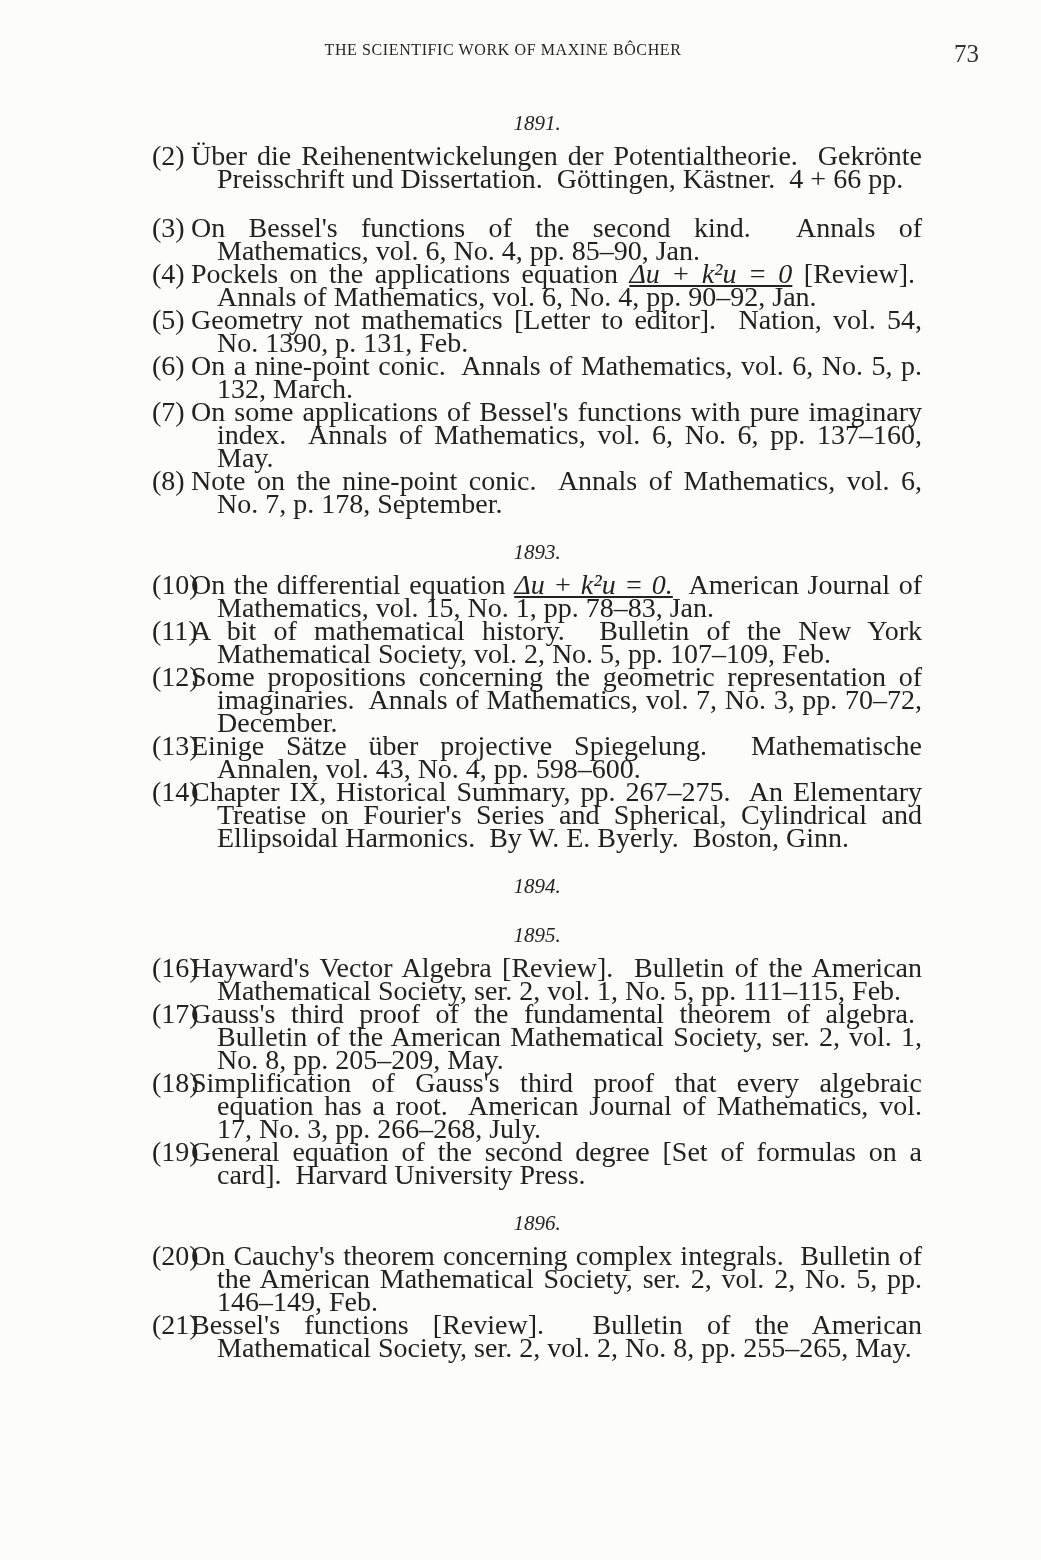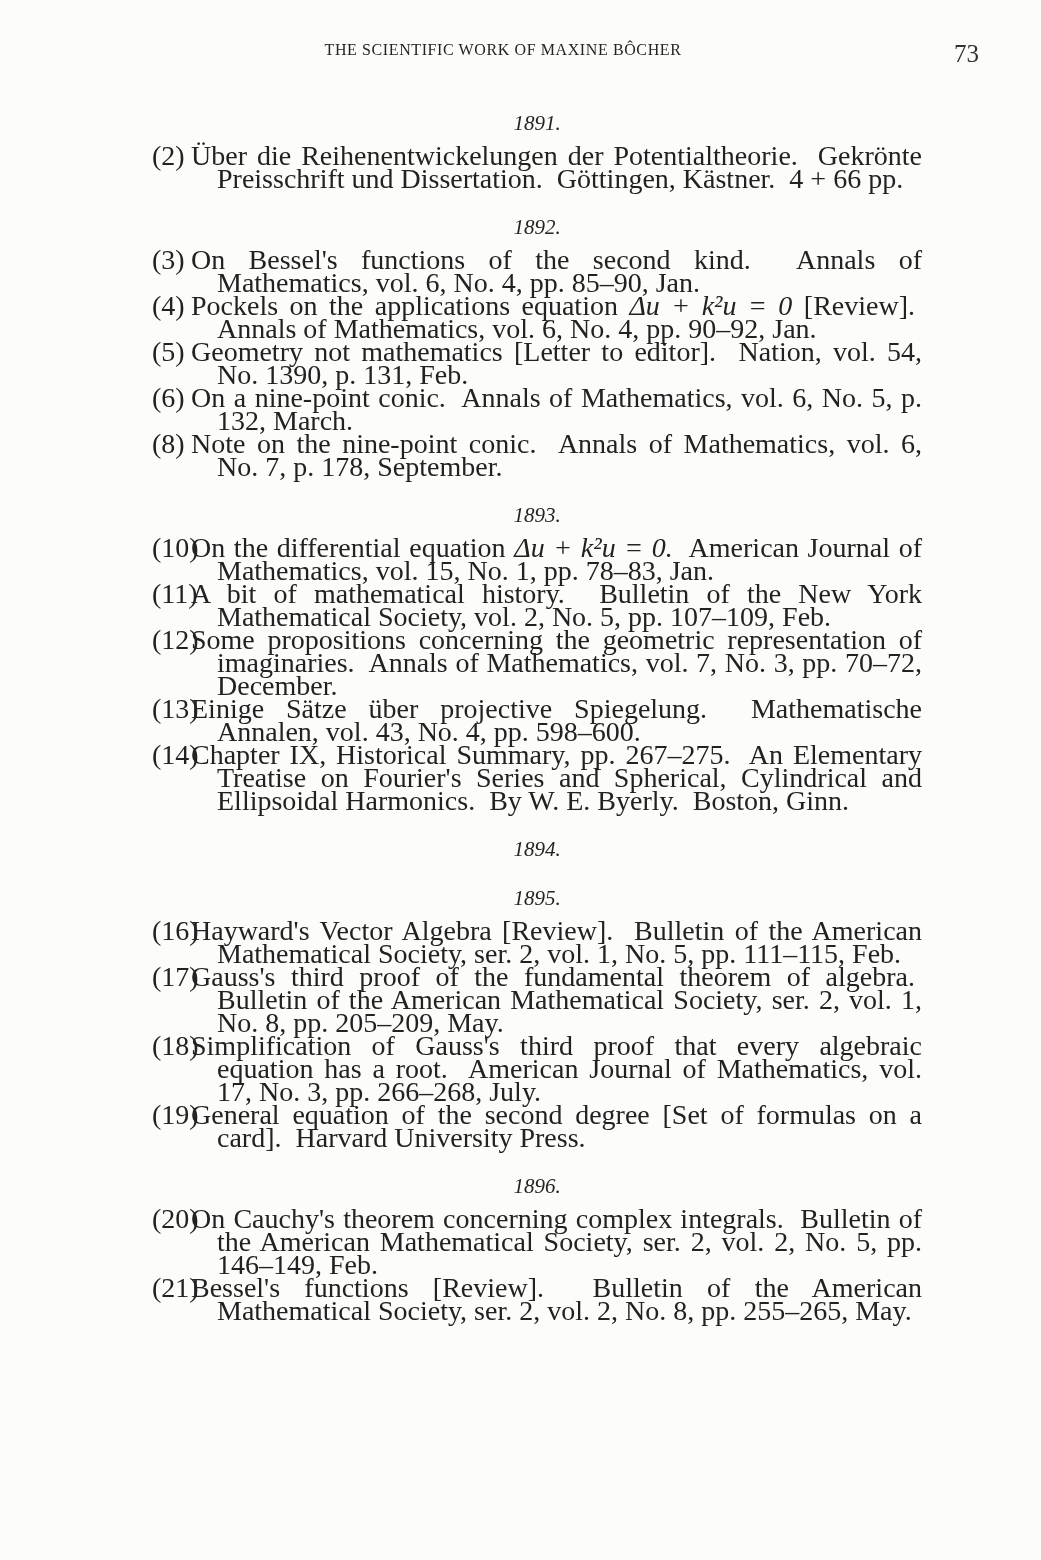--- a/index.html
+++ b/index.html
@@ -37,41 +37,41 @@
     font-size:28px; line-height:23px;
     text-align:justify;
     padding-left:65px; text-indent:-65px;
     color:#222;
   }
   .num {
     display:inline-block; width:30px; margin-right:9px;
     text-align:right; text-indent:0;
   }
   .seg-italic { }
-  .seg-math { font-style:italic; }
+  .seg-math { font-style:italic;text-decoration:underline; }
 </style>
 </head>
 <body>
 
 <div class="page">
   <header class="page-header">
     <div class="running-title">THE SCIENTIFIC WORK OF MAXINE BÔCHER</div>
   </header>
   <div class="page-number">73</div>
   <main class="bibliography">
       <section class="section">
         <h2 class="year">1891.</h2>
         <p class="entry"><span class="num">(2)</span><span class="seg seg-roman">Über die Reihenentwickelungen der Potentialtheorie.&nbsp; Gekrönte Preisschrift und Dissertation.&nbsp; Göttingen, Kästner.&nbsp; 4 + 66 pp.</span></p>
       </section>
       <section class="section">
-        <h2 class="year">1892.</h2>
         <p class="entry"><span class="num">(3)</span><span class="seg seg-roman">On Bessel's functions of the second kind.&nbsp; </span><span class="seg seg-italic">Annals of Mathematics</span><span class="seg seg-roman">, vol. 6, No. 4, pp. 85–90, Jan.</span></p>
         <p class="entry"><span class="num">(4)</span><span class="seg seg-roman">Pockels on the applications equation </span><span class="seg seg-math">Δu + k²u = 0</span><span class="seg seg-roman"> [Review].&nbsp; </span><span class="seg seg-italic">Annals of Mathematics</span><span class="seg seg-roman">, vol. 6, No. 4, pp. 90–92, Jan.</span></p>
         <p class="entry"><span class="num">(5)</span><span class="seg seg-roman">Geometry not mathematics [Letter to editor].&nbsp; </span><span class="seg seg-italic">Nation</span><span class="seg seg-roman">, vol. 54, No. 1390, p. 131, Feb.</span></p>
         <p class="entry"><span class="num">(6)</span><span class="seg seg-roman">On a nine-point conic.&nbsp; </span><span class="seg seg-italic">Annals of Mathematics</span><span class="seg seg-roman">, vol. 6, No. 5, p. 132, March.</span></p>
+        <p class="entry"><span class="num">(7)</span><span class="seg seg-roman">On some applications of Bessel's functions with pure imaginary index.&nbsp; </span><span class="seg seg-italic">Annals of Mathematics</span><span class="seg seg-roman">, vol. 6, No. 6, pp. 137–160, May.</span></p>
         <p class="entry"><span class="num">(8)</span><span class="seg seg-roman">Note on the nine-point conic.&nbsp; </span><span class="seg seg-italic">Annals of Mathematics</span><span class="seg seg-roman">, vol. 6, No. 7, p. 178, September.</span></p>
       </section>
       <section class="section">
         <h2 class="year">1893.</h2>
         <p class="entry"><span class="num">(10)</span><span class="seg seg-roman">On the differential equation </span><span class="seg seg-math">Δu + k²u = 0.</span><span class="seg seg-roman">&nbsp; </span><span class="seg seg-italic">American Journal of Mathematics</span><span class="seg seg-roman">, vol. 15, No. 1, pp. 78–83, Jan.</span></p>
         <p class="entry"><span class="num">(11)</span><span class="seg seg-roman">A bit of mathematical history.&nbsp; </span><span class="seg seg-italic">Bulletin of the New York Mathematical Society</span><span class="seg seg-roman">, vol. 2, No. 5, pp. 107–109, Feb.</span></p>
         <p class="entry"><span class="num">(12)</span><span class="seg seg-roman">Some propositions concerning the geometric representation of imaginaries.&nbsp; </span><span class="seg seg-italic">Annals of Mathematics</span><span class="seg seg-roman">, vol. 7, No. 3, pp. 70–72, December.</span></p>
         <p class="entry"><span class="num">(13)</span><span class="seg seg-roman">Einige Sätze über projective Spiegelung.&nbsp; </span><span class="seg seg-italic">Mathematische Annalen</span><span class="seg seg-roman">, vol. 43, No. 4, pp. 598–600.</span></p>
         <p class="entry"><span class="num">(14)</span><span class="seg seg-roman">Chapter IX, Historical Summary, pp. 267–275.&nbsp; An Elementary Treatise on Fourier's Series and Spherical, Cylindrical and Ellipsoidal Harmonics.&nbsp; By W. E. Byerly.&nbsp; Boston, Ginn.</span></p>
       </section>

